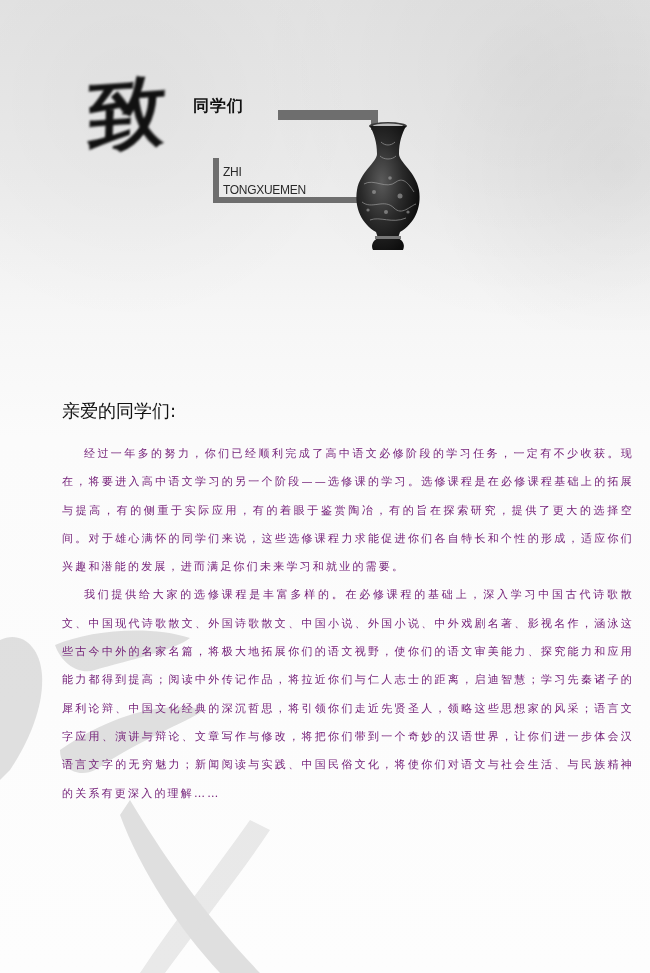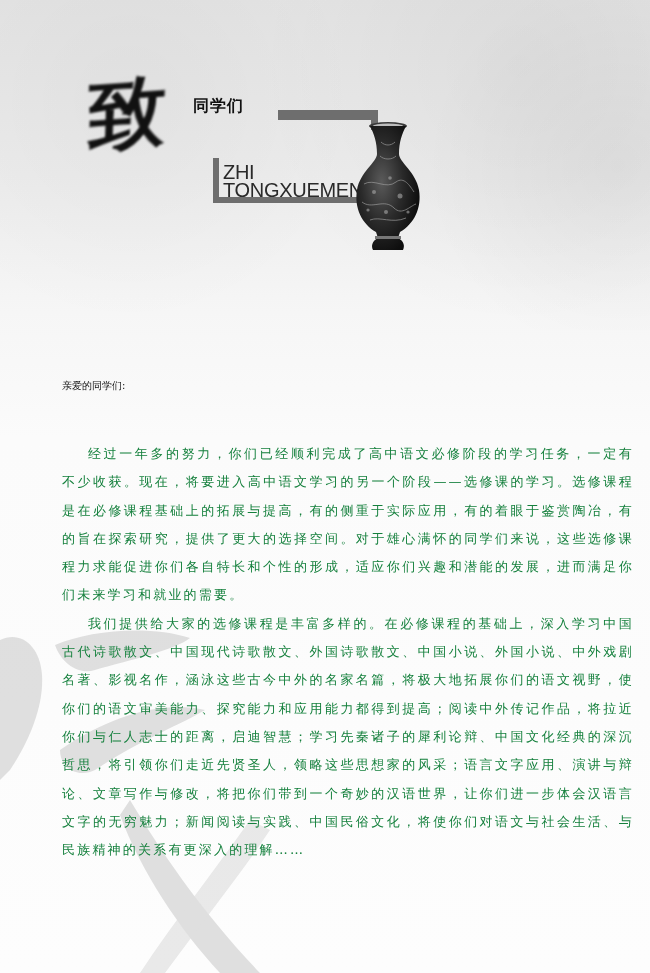--- a/index.html
+++ b/index.html
@@ -46,34 +46,34 @@
   .bracket-left {
     position:absolute; left:213px; top:158px; width:6px; height:44px;
     background:#6e6e6e;
   }
   .bracket-bottom {
     position:absolute; left:213px; top:197px; width:160px; height:6px;
     background:#6e6e6e;
   }
   .pinyin {
     position:absolute; left:223px; top:163px;
-    font-family:"Liberation Sans", sans-serif; font-size:20px;
+    font-family:"Liberation Sans", sans-serif; font-size:12px;
     color:#2a2a2a; line-height:18px; letter-spacing:-0.3px;
   }
   .vase {
     position:absolute; left:350px; top:120px; width:76px; height:134px;
   }
   
   .greeting {
-    position:absolute; left:62px; top:379px;
-    font-family:"DejaVu Sans", sans-serif; font-size:10px; color:#111;
+    position:absolute; left:62px; top:399px;
+    font-family:"DejaVu Sans", sans-serif; font-size:18px; color:#111;
   }
   .body-text {
     position:absolute; left:62px; top:440px; width:572px;
-    font-size:13px; line-height:28.3px; color:#15803d;
+    font-size:11px; line-height:28.3px; color:#701a75;
     text-align:justify; letter-spacing:2.2px;
   }
   .body-text p { margin:0; text-indent:2em; }
 </style>
 </head>
 <body>
 
 <div class="noise"></div>
 
 <svg class="watermark" viewBox="0 0 330 353">

